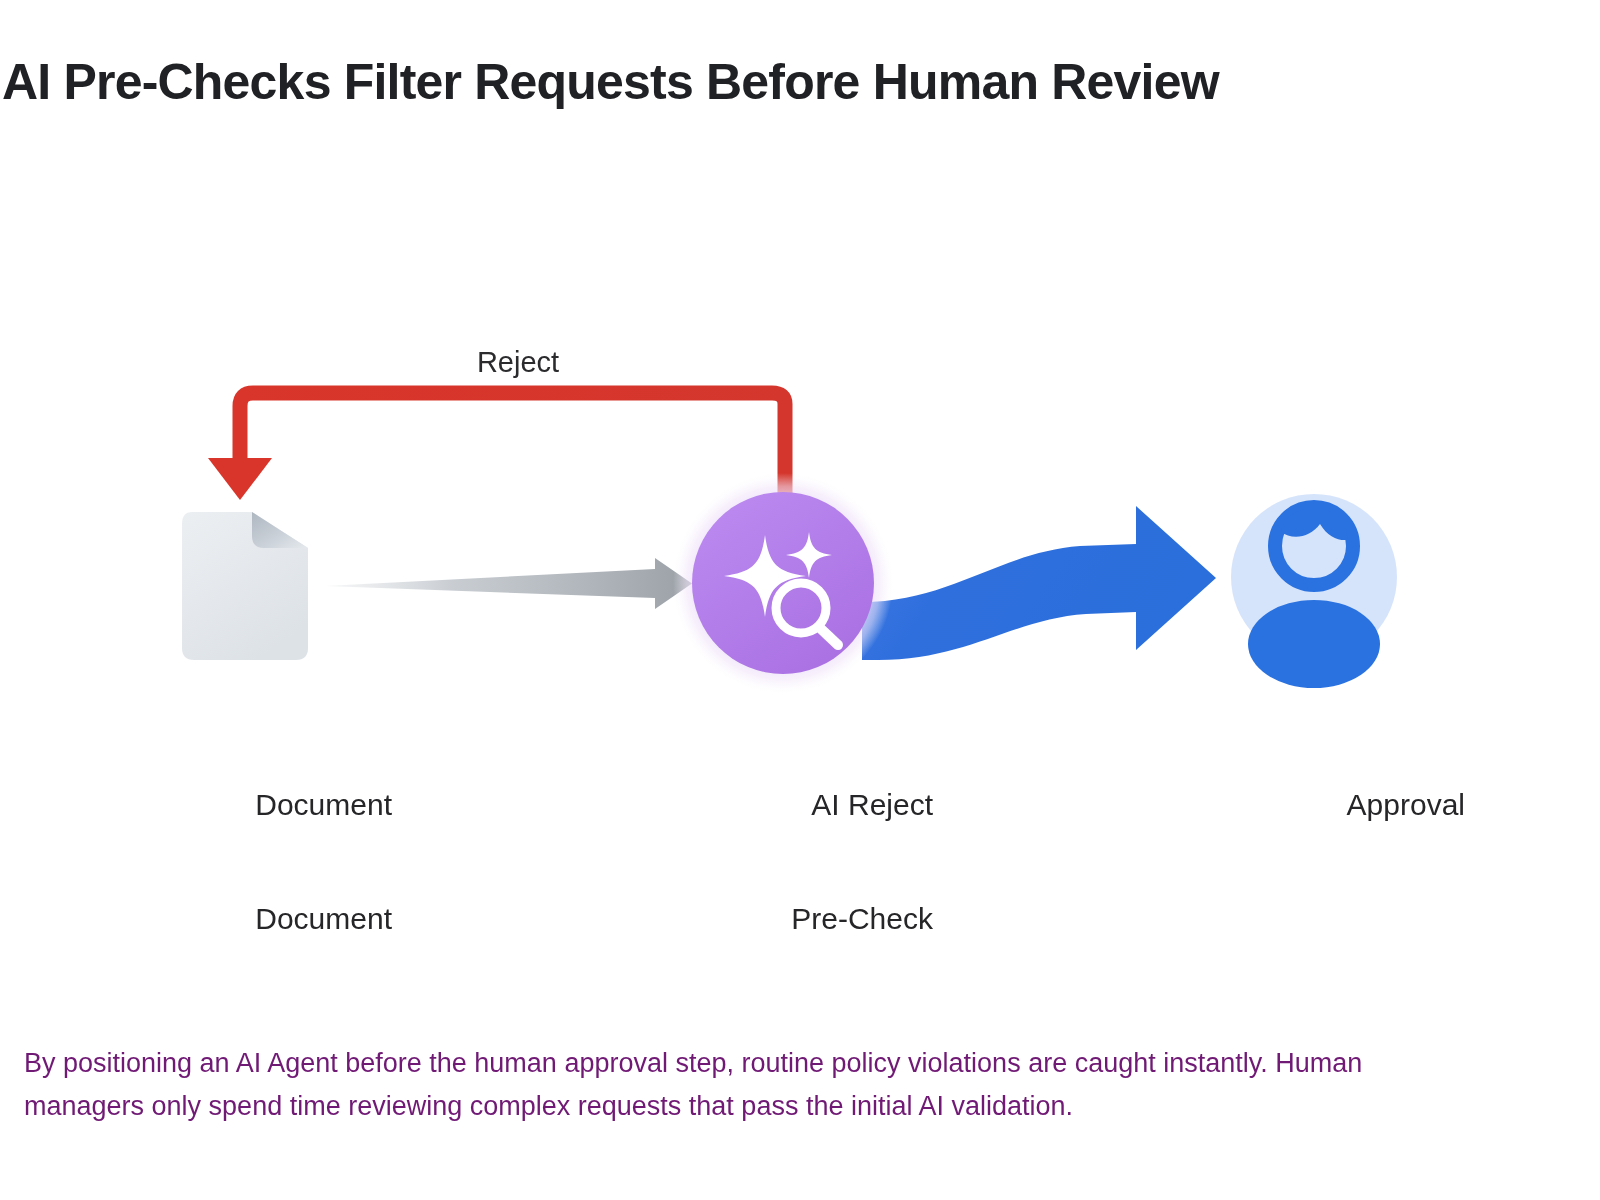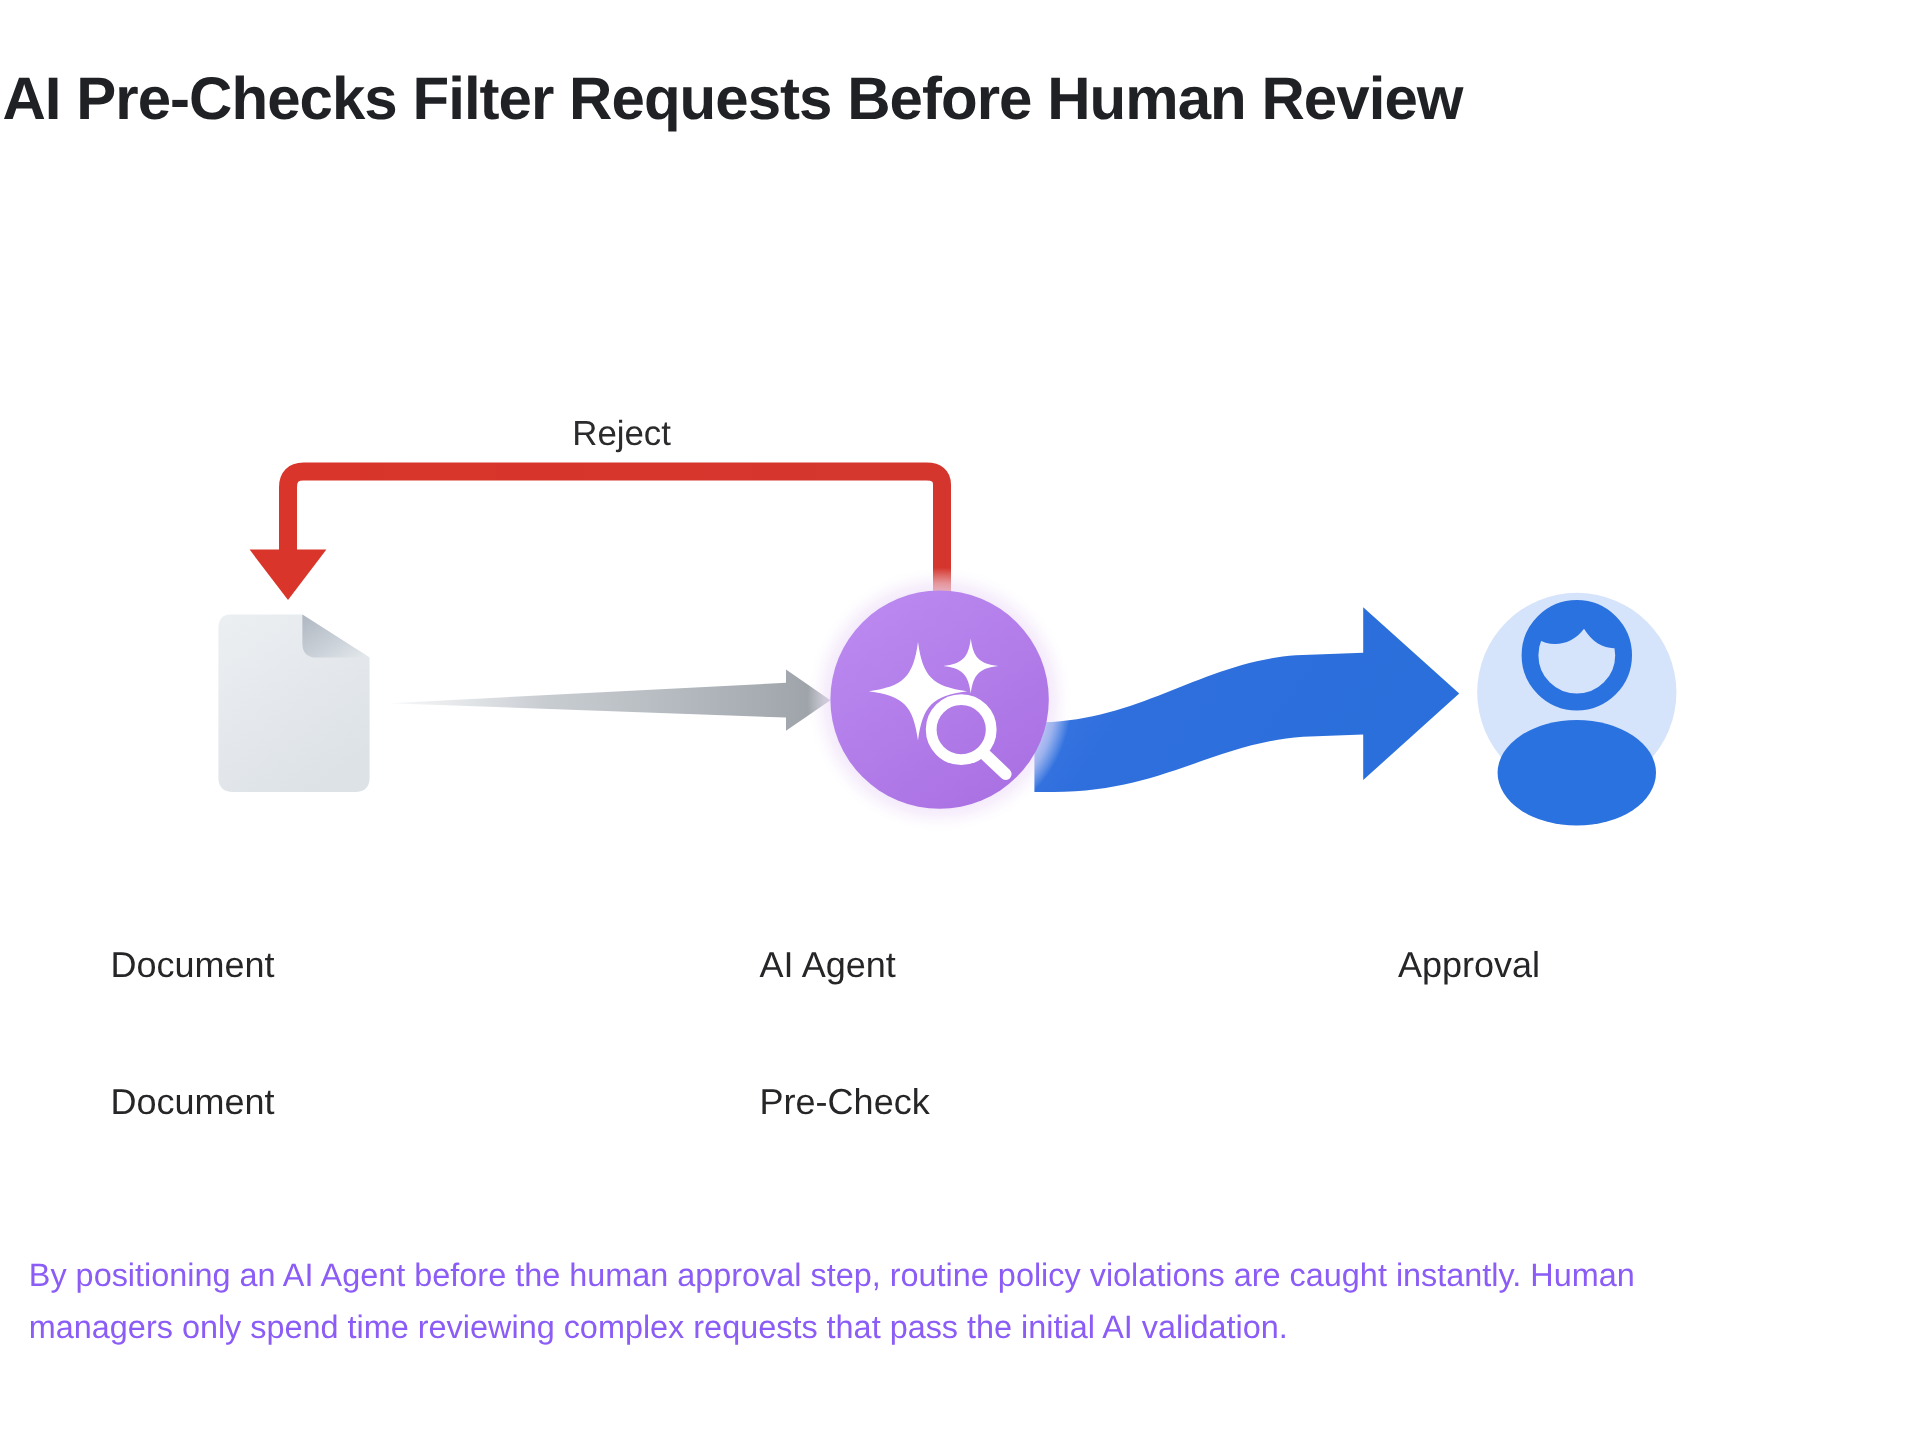--- a/index.html
+++ b/index.html
@@ -31,21 +31,21 @@
   #diagram-canvas {
     position: absolute;
     left: 0;
     top: 140px;
     width: 1328px;
     height: 880px;
   }
 
   .node-label {
     position: absolute;
-    text-align: left;
+    text-align: right;
     font-size: 30px;
     line-height: 38px;
     color: #262629;
     font-family: "Liberation Sans", sans-serif;
     white-space: pre;
   }
   #label-document  { left: 92px;  top: 570px; width: 300px; }
   #label-agent     { left: 633px; top: 570px; width: 300px; }
   #label-human     { left: 1165px; top: 570px; width: 300px; }
 
@@ -60,21 +60,21 @@
     font-family: "Liberation Sans", sans-serif;
   }
 
   #caption {
     position: absolute;
     left: 24px;
     top: 1042px;
     width: 1460px;
     font-size: 27px;
     line-height: 43px;
-    color: #8b5cf6;
+    color: #701a75;
     font-family: "Liberation Sans", sans-serif;
   }
 </style>
 </head>
 <body>
 
 <div id="page-title">AI Pre-Checks Filter Requests Before Human Review</div>
 
 <div id="diagram-canvas">
 
@@ -183,21 +183,21 @@
   </svg>
 
   <div id="reject-label">Reject</div>
 
   <div id="label-document" class="node-label">
     <div>Document</div>
     <div>Document</div>
   </div>
 
   <div id="label-agent" class="node-label">
-    <div>AI Agent</div>
+    <div>AI Reject</div>
     <div>Pre-Check</div>
   </div>
 
   <div id="label-human" class="node-label">
     <div>Approval</div>
   </div>
 </div>
 
 <div id="caption">By positioning an AI Agent before the human approval step, routine policy violations are caught instantly. Human managers only spend time reviewing complex requests that pass the initial AI validation.</div>
 

